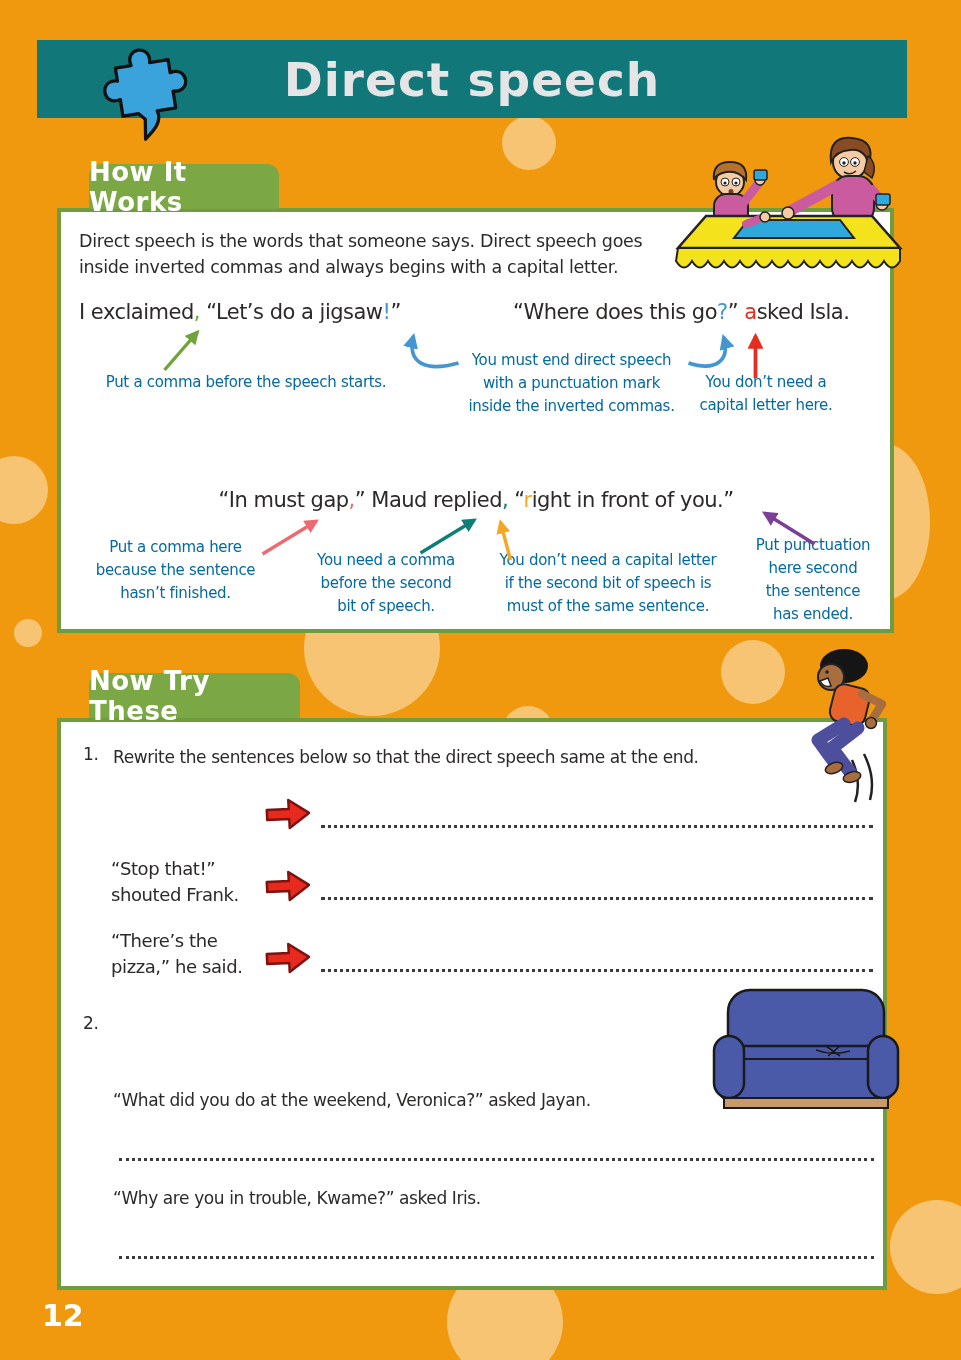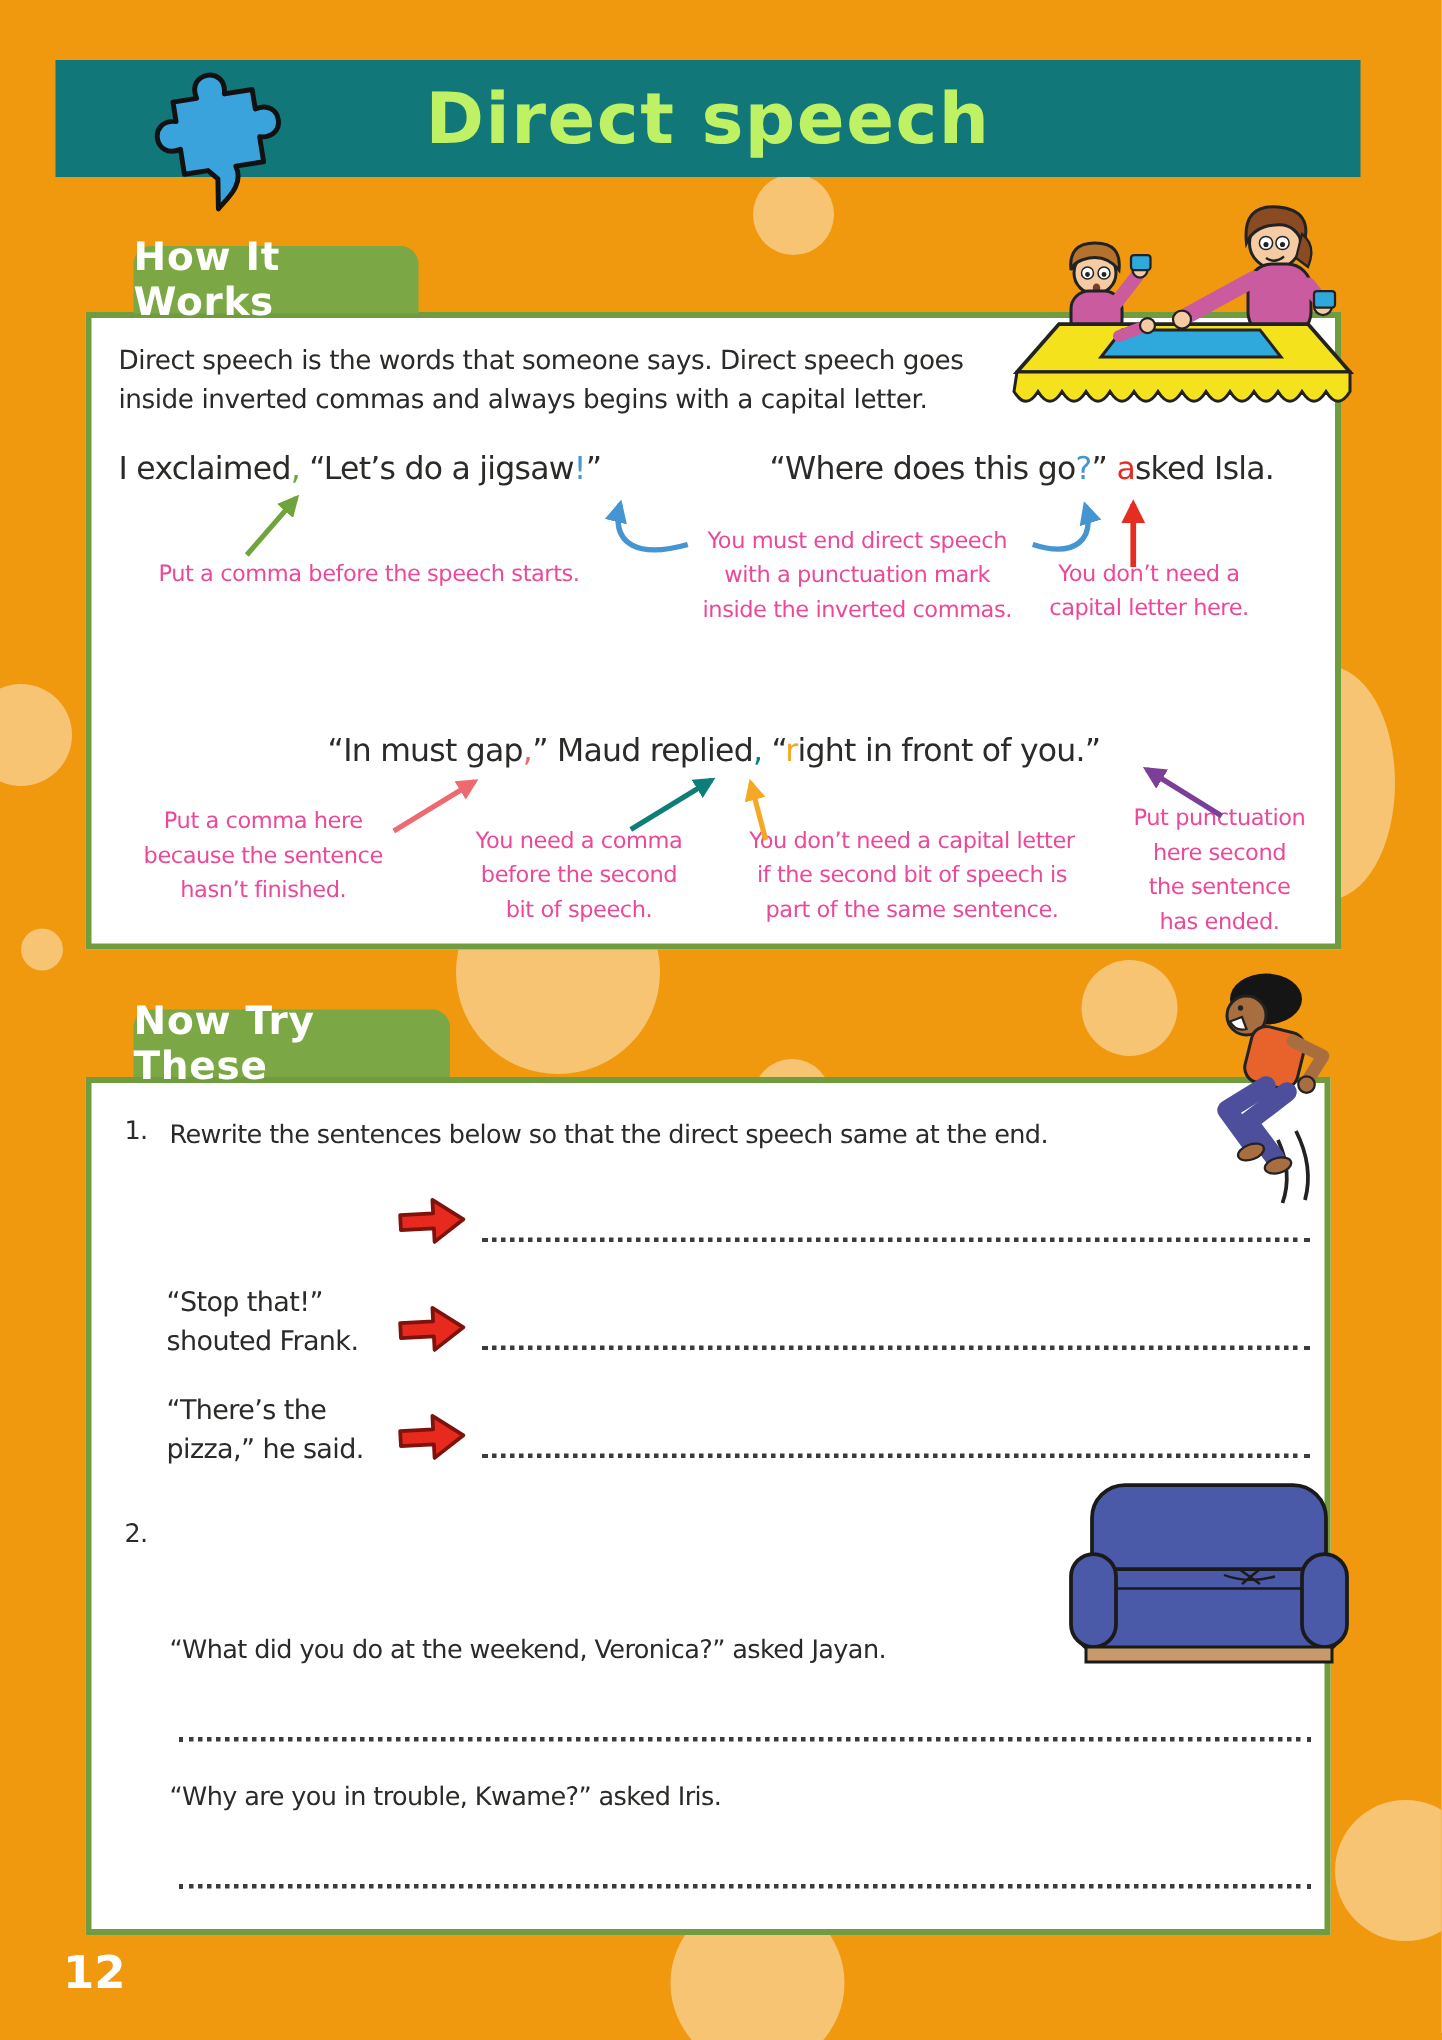--- a/index.html
+++ b/index.html
@@ -1,28 +1,28 @@
 <!DOCTYPE html>
 <html><head>
 <meta charset="utf-8">
 <style>
   html,body{margin:0;padding:0;}
   body{font-family:"DejaVu Sans",sans-serif;}
   .page{position:relative;width:961px;height:1360px;background:#F0990F;overflow:hidden;}
   .abs{position:absolute;}
   .circle{position:absolute;background:#F6C472;border-radius:50%;}
   .banner{position:absolute;left:37px;top:40px;width:870px;height:78px;background:#117779;display:flex;align-items:center;justify-content:center;}
-  .banner-title{color:#bef264;font-size:47px;font-weight:800;letter-spacing:1px;}
+  .banner-title{color:#e5e5e5;font-size:47px;font-weight:800;letter-spacing:1px;}
   .tab{position:absolute;background:#7BA845;border-radius:12px 12px 0 0;display:flex;align-items:center;justify-content:center;z-index:2;margin-left:32px;}
   .tab-label{color:#ffffff;font-size:26px;font-weight:800;letter-spacing:0.5px;}
   .wbox{position:absolute;background:#ffffff;border:4px solid #6E9C3E;box-sizing:border-box;z-index:1;}
   .body-text{position:absolute;font-size:17.5px;letter-spacing:-0.3px;line-height:26px;color:#2b2a28;}
   .body-text div{white-space:nowrap;}
   .sent{position:absolute;font-size:21px;letter-spacing:-0.5px;color:#2b2a28;white-space:nowrap;}
-  .lbl{position:absolute;text-align:center;font-size:15px;letter-spacing:-0.3px;line-height:23px;color:#ec4899;}
+  .lbl{position:absolute;text-align:center;font-size:15px;letter-spacing:-0.3px;line-height:23px;color:#0369a1;}
   .lbl div{white-space:nowrap;}
   .c-green{color:#6FA33C;} .c-blue{color:#4495D1;} .c-red{color:#E52D22;}
   .c-pink{color:#EE6A70;} .c-teal{color:#0E7F78;} .c-orange{color:#F5A823;} 
   .prompt{position:absolute;font-size:18px;letter-spacing:-0.4px;line-height:26px;color:#2b2a28;}
   .prompt div{white-space:nowrap;}
   .qtext{position:absolute;font-size:17px;letter-spacing:-0.4px;line-height:27px;color:#2b2a28;}
   .qtext div{white-space:nowrap;}
   .qnum{position:absolute;font-size:17px;letter-spacing:-0.4px;color:#2b2a28;}
   .dotline{position:absolute;border-bottom:3px dotted #3b3b3b;height:0;}
   .pagenum{position:absolute;left:42px;top:1298px;color:#ffffff;font-size:30px;font-weight:800;}
@@ -135,21 +135,21 @@
       <div>hasn’t finished.</div>
     </div>
     <div class="lbl" style="left:250px;top:337px;width:150px;">
       <div>You need a comma</div>
       <div>before the second</div>
       <div>bit of speech.</div>
     </div>
     <div class="lbl" style="left:422px;top:337px;width:250px;">
       <div>You don’t need a capital letter</div>
       <div>if the second bit of speech is</div>
-      <div>part of the same sentence.</div>
+      <div>must of the same sentence.</div>
     </div>
     <div class="lbl" style="left:682px;top:322px;width:140px;">
       <div>Put punctuation</div>
       <div>here second</div>
       <div>the sentence</div>
       <div>has ended.</div>
     </div>
 
     <svg class="arrow-overlay" viewBox="0 0 822 417" width="822" height="417">
       <defs>

